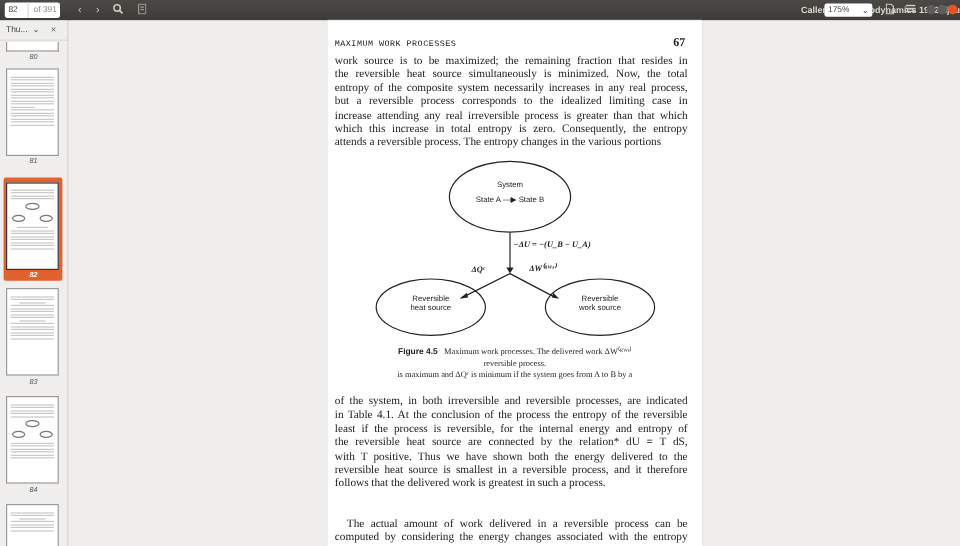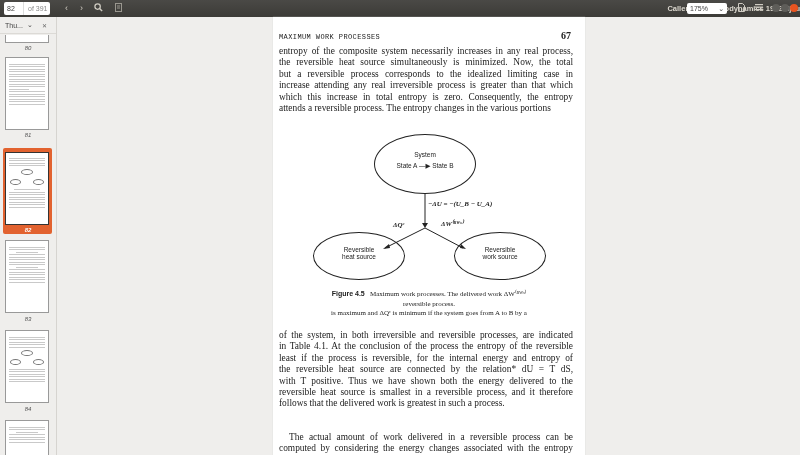--- a/index.html
+++ b/index.html
@@ -201,22 +201,23 @@
       <div class="ln"></div>
   </div>
 </div>
 
 <div class="viewer">
   <div class="page">
     <div class="running-head">MAXIMUM  WORK  PROCESSES</div>
     <div class="page-num">67</div>
 
     <div class="para" style="top:29px">
+      <span>work source is to be maximized;  the remaining fraction that resides in</span>
+      <span>the reversible heat source simultaneously is minimized.  Now, the total</span>
       <span>entropy of the composite system necessarily increases in any real process,</span>
-      <span>the reversible heat source simultaneously is minimized.  Now, the total</span>
       <span>but a reversible process corresponds to the idealized limiting case in</span>
       <span>increase attending any real irreversible process is greater than that which</span>
       <span>which this increase in total entropy is zero.  Consequently, the entropy</span>
       <span class="last">attends a reversible process.  The entropy changes in the various portions</span>
     </div>
 
     <div class="fig">
       <div class="ellipse" style="left:101px;top:117px;width:102px;height:60px">
         <div style="margin-top:16px">System</div>
         <div style="margin-top:4px">State A —▶ State B</div>

